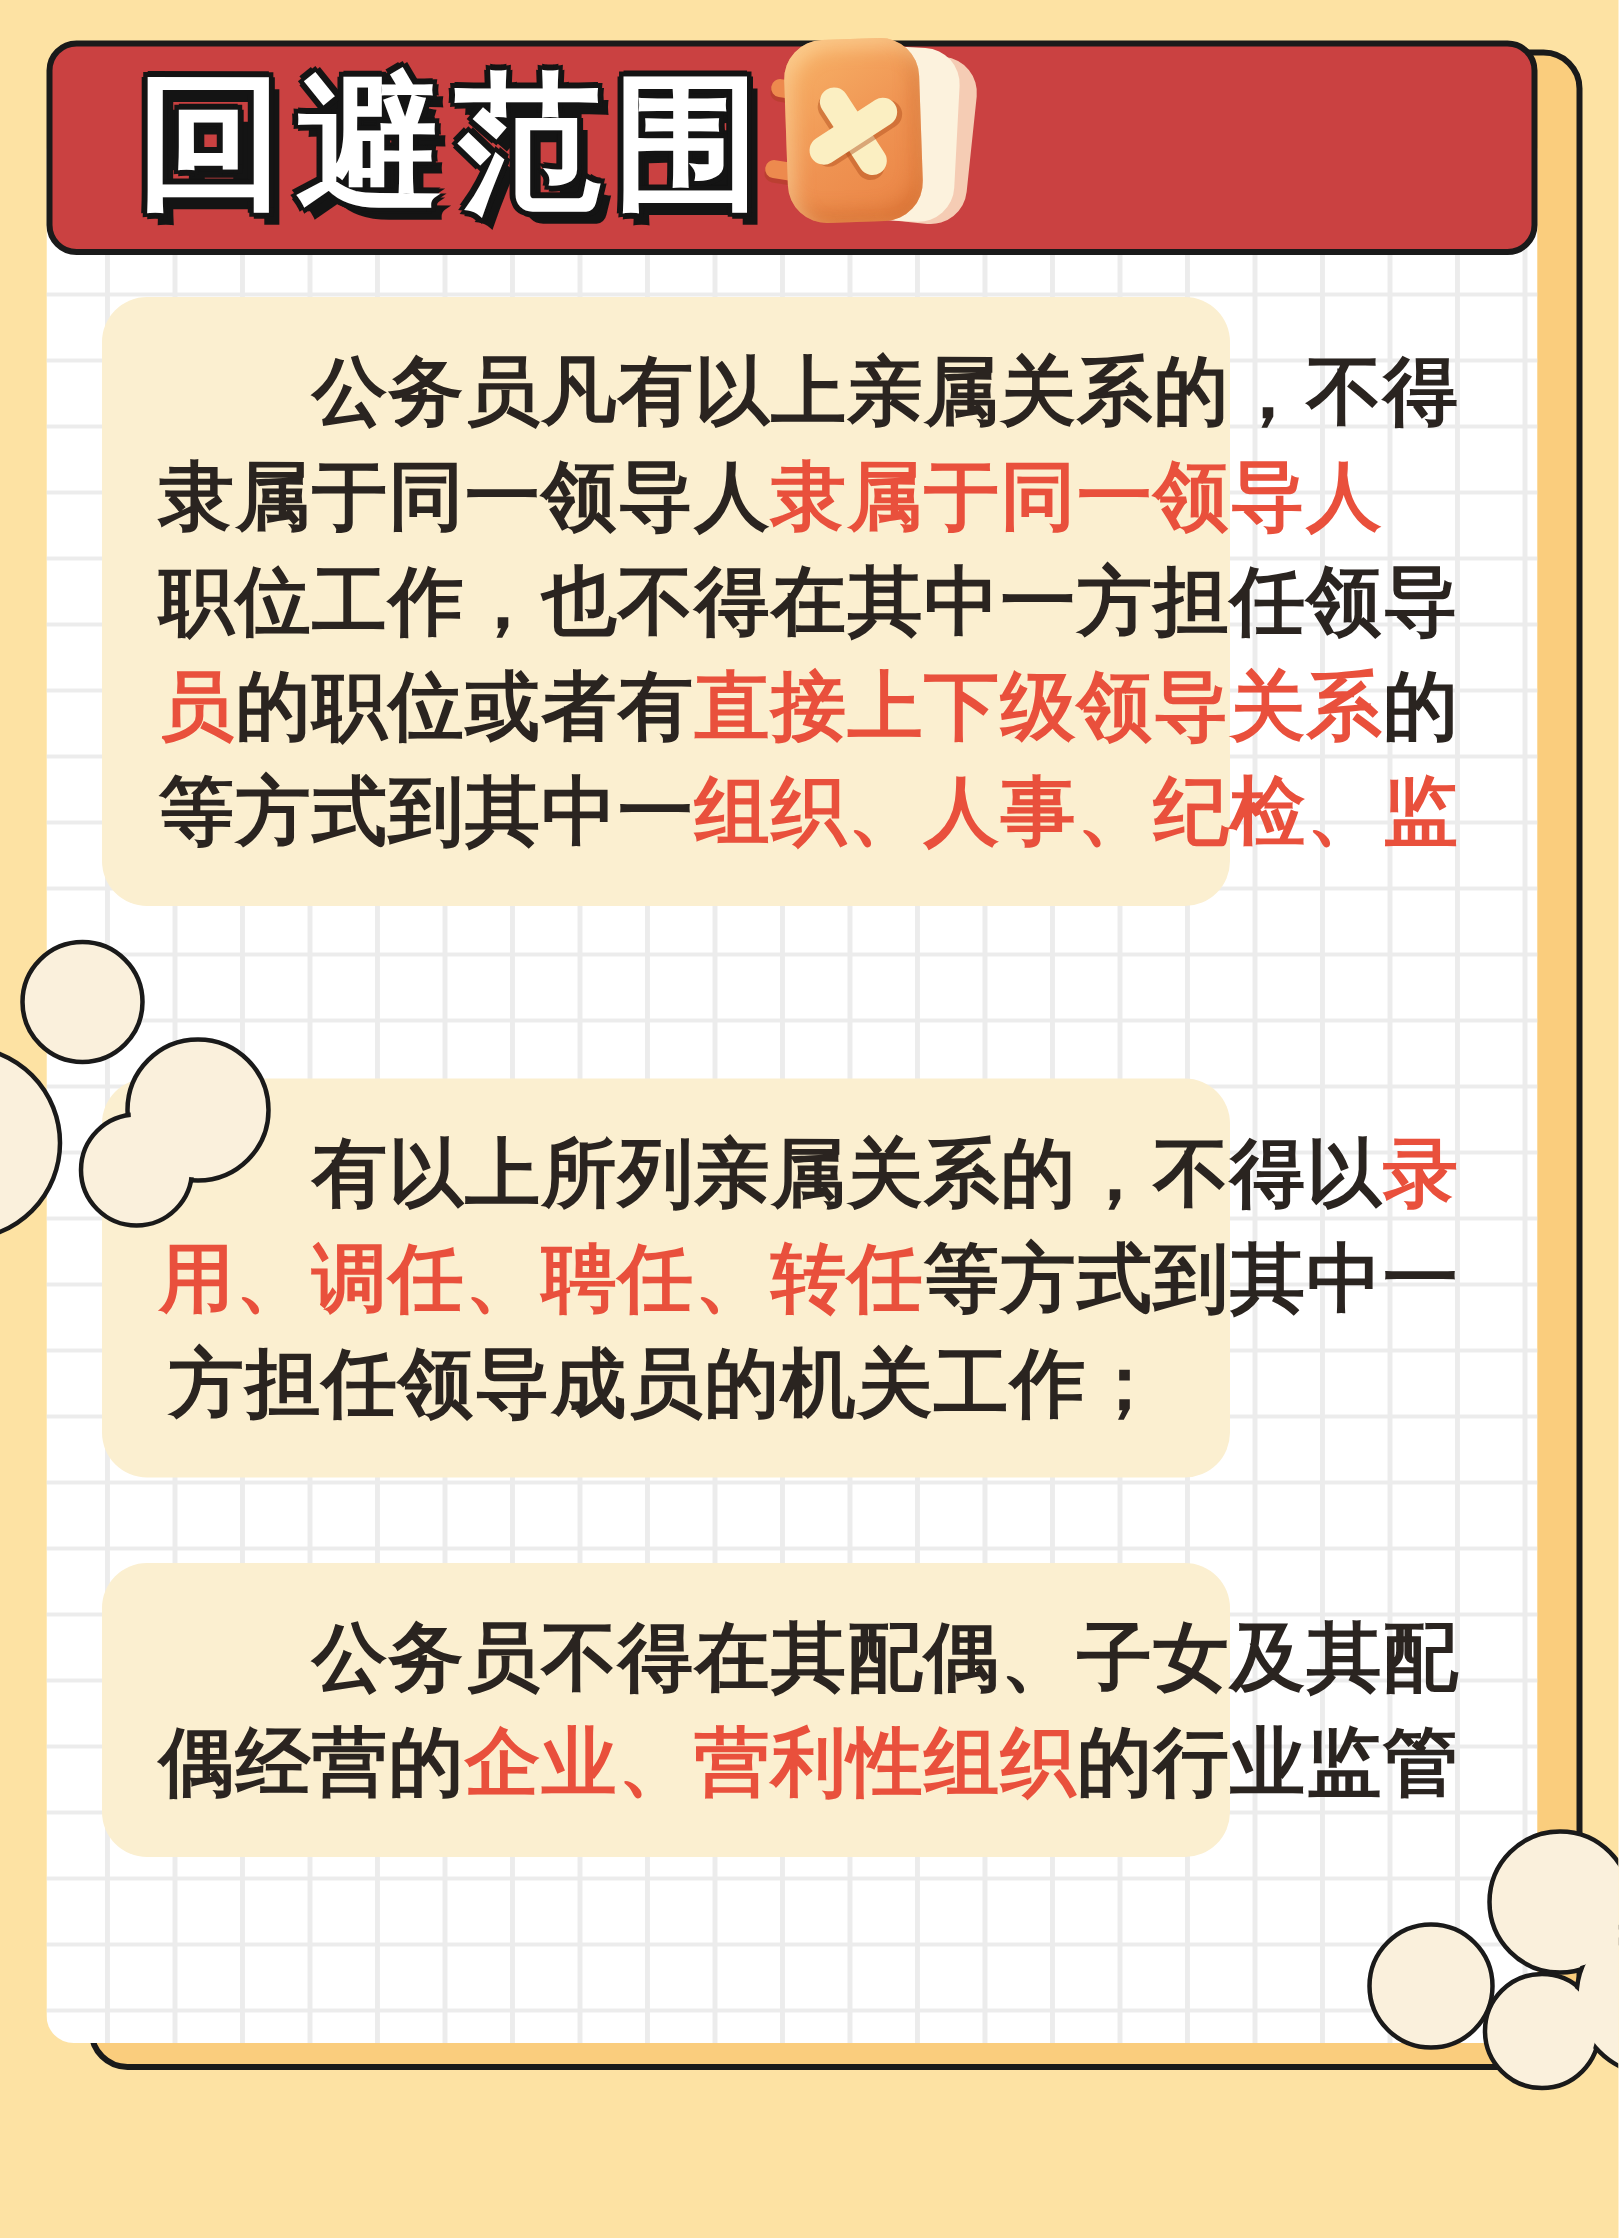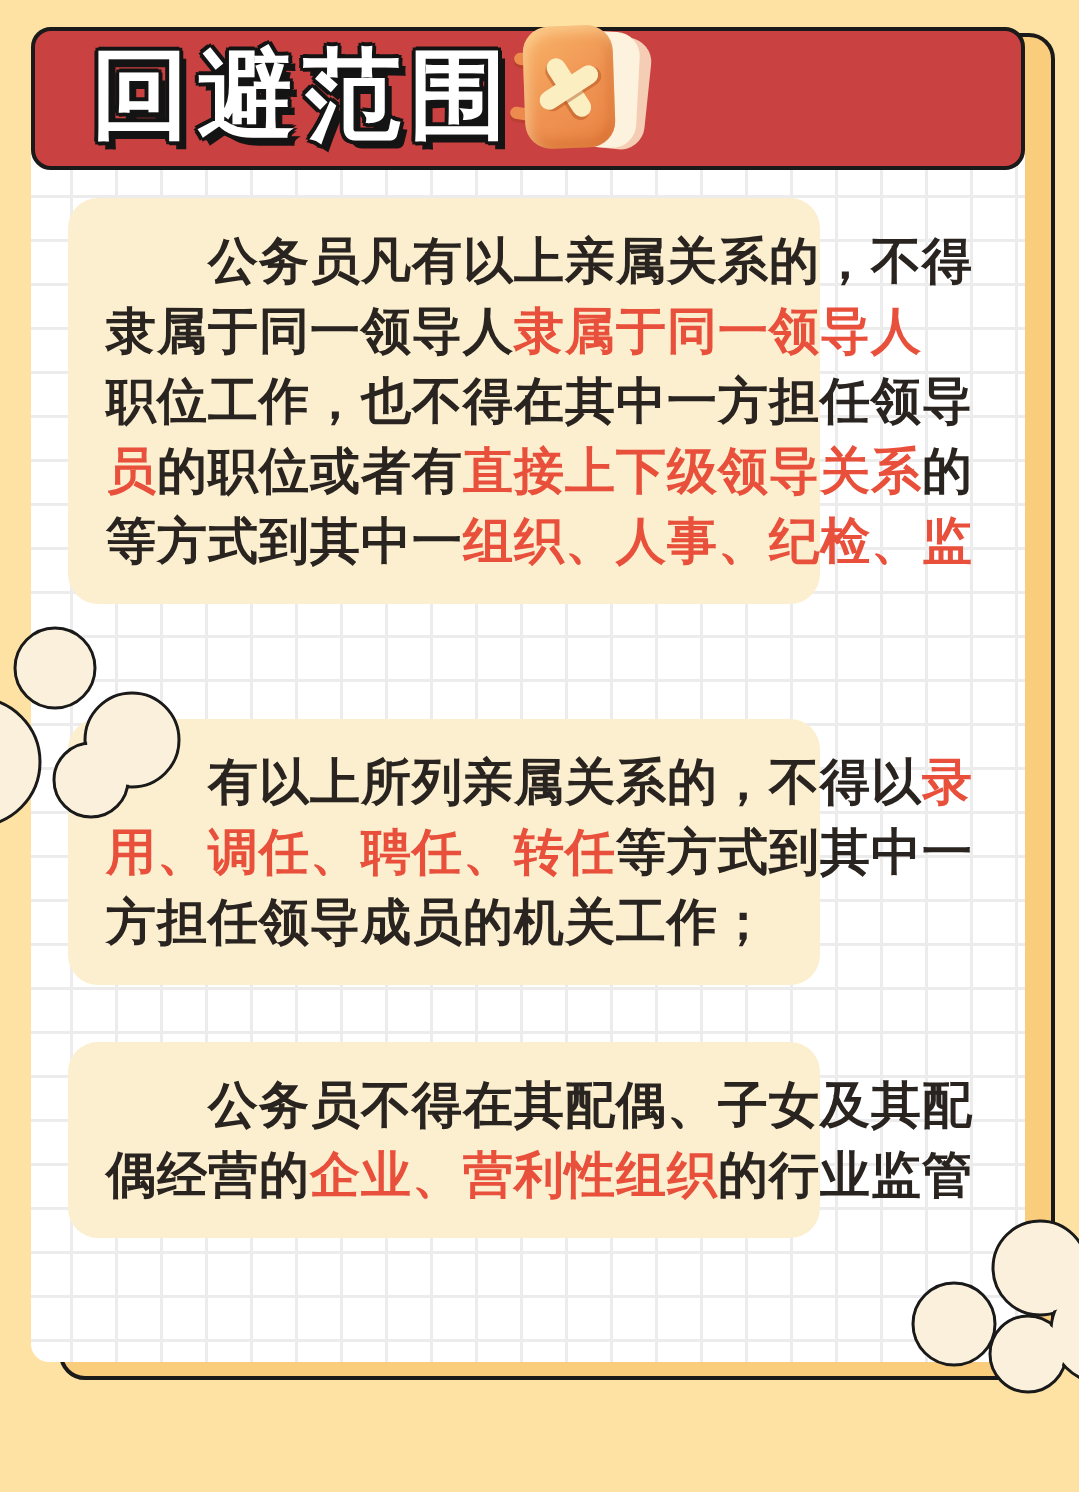--- a/index.html
+++ b/index.html
@@ -44,21 +44,21 @@
   .x-wrap{position:absolute;left:50%;top:50%;width:0;height:0;transform:rotate(14deg);}
   .x-bar{position:absolute;left:-33px;top:-9px;width:66px;height:19px;border-radius:10px;
     background:#FBEFC2;box-shadow:2px 3px 0 rgba(176,78,28,.45);}
   .x-bar.a{transform:rotate(45deg);} .x-bar.b{transform:rotate(-45deg);}
 
   
   .block{position:absolute;left:68px;width:752px;background:var(--cream,#FBEFD0);
     border-radius:30px;padding:28px 38px;box-sizing:border-box;z-index:5;
     font-size:50px;font-weight:900;line-height:70px;letter-spacing:1px;
     color:var(--ink,#2A2420);}
-  .b0{top:198px;} .b1{top:719px;} .b2{top:1042px;text-align:right;}
+  .b0{top:198px;} .b1{top:719px;text-align:center;} .b2{top:1042px;text-align:right;}
   .block .line{white-space:nowrap;}
   .block .red{color:var(--accent,#E9503C);}
 
   
   .cloud{position:absolute;z-index:40;}
   .cloud-left{left:-72px;top:622px;}
   .cloud-right{left:888px;top:1196px;}
 </style>
 </head>
 <body>

